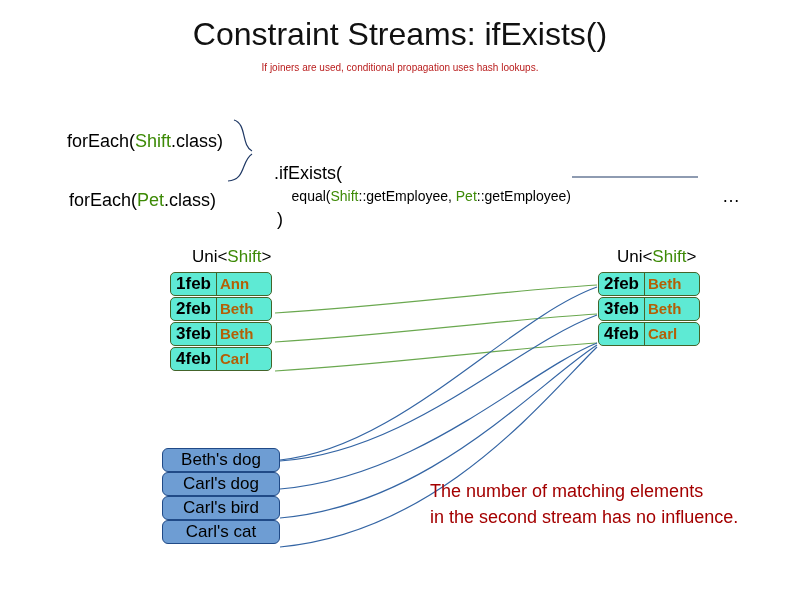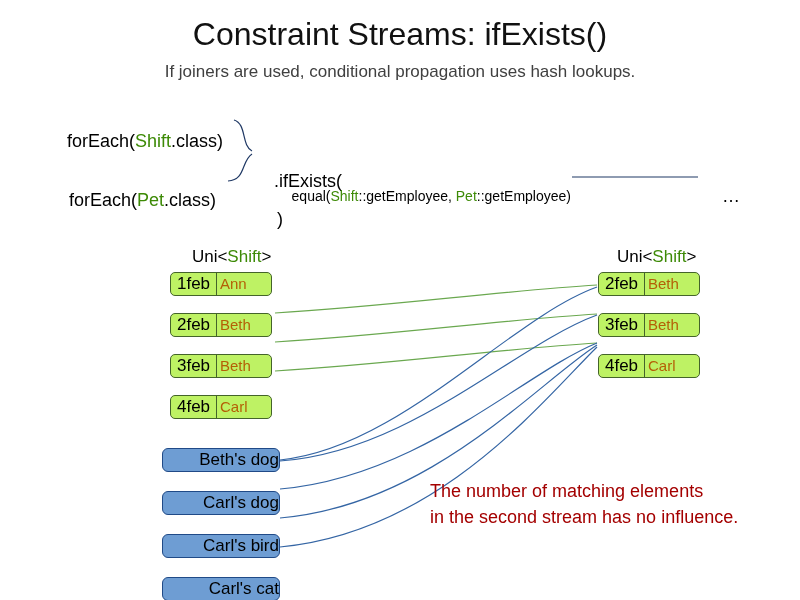--- a/index.html
+++ b/index.html
@@ -8,39 +8,39 @@
 
   .wires { position:absolute; left:0; top:0; width:800px; height:600px; z-index:1; }
   .wires path { fill:none; }
   .wire-green { stroke:#6aa84f; stroke-width:1.2; }
   .wire-blue  { stroke:#3465a4; stroke-width:1.2; }
   .wire-navy  { stroke:#1f3864; stroke-width:1.2; }
 
   .title { position:absolute; top:16px; left:0; width:100%; text-align:center;
            font-size:32px; font-weight:400; color:#111; z-index:2; }
   .subtitle { position:absolute; top:62px; left:0; width:100%; text-align:center;
-           font-size:17px; color:#404040; z-index:2; }
+           font-size:10px; color:#b91c1c; z-index:2; }
 
   .code { position:absolute; color:#000; white-space:pre; z-index:2; }
   .code-lg { font-size:18px; }
   .code-sm { font-size:14px; }
   .green { color:#3d8a06; }
 
   .tbl-header { position:absolute; font-size:17px; color:#000; z-index:2; white-space:pre; }
 
   .shift-table { position:absolute; z-index:2; }
-  .shift-row { display:flex; width:102px; height:24px; margin-bottom:17px;
-               background:#bef264; border:1.5px solid #44642a; border-radius:5px; overflow:hidden; }
+  .shift-row { display:flex; width:102px; height:24px; margin-bottom:1px;
+               background:#5eead4; border:1.5px solid #44642a; border-radius:5px; overflow:hidden;font-weight:bold; }
   .date-cell { width:46px; text-align:center; font-size:17px; line-height:21px;
                color:#000; border-right:1.5px solid #44642a; }
   .name-cell { flex:1; padding-left:3px; font-size:15px; line-height:21px; color:#b45f06; }
 
   .pet-table { position:absolute; z-index:2; }
-  .pet-row { width:118px; height:24px; margin-bottom:19px; background:#6e9dd3;
-             border:1.5px solid #204a87; border-radius:6px; text-align:right;
+  .pet-row { width:118px; height:24px; margin-bottom:0; background:#6e9dd3;
+             border:1.5px solid #204a87; border-radius:6px; text-align:center;
              font-size:17px; line-height:21px; color:#000; }
 
   .note { position:absolute; left:398px; top:478px; color:#a40000;
           font-size:18px; line-height:26px; z-index:2;margin-left:32px; }
 </style>
 </head>
 <body>
 
 <div class="slide">
 
@@ -66,21 +66,21 @@
   <div class="subtitle">If joiners are used, conditional propagation uses hash lookups.</div>
 
   <div class="code code-lg" style="left:47px; top:110px;">
     <span>forEach(</span><span class="green">Shift</span><span>.class)</span>
   </div>
 
   <div class="code code-lg" style="left:49px; top:169px;">
     <span>forEach(</span><span class="green">Pet</span><span>.class)</span>
   </div>
 
-  <div class="code code-lg" style="left:254px; top:150px;">
+  <div class="code code-lg" style="left:254px; top:142px;">
     <span>.ifExists(</span>
   </div>
 
   <div class="code code-sm" style="left:276px; top:172px;">
     <span>equal(</span><span class="green">Shift</span><span>::getEmployee, </span><span class="green">Pet</span><span>::getEmployee)</span>
   </div>
 
   <div class="code code-lg" style="left:257px; top:188px;">
     <span>)</span>
   </div>

